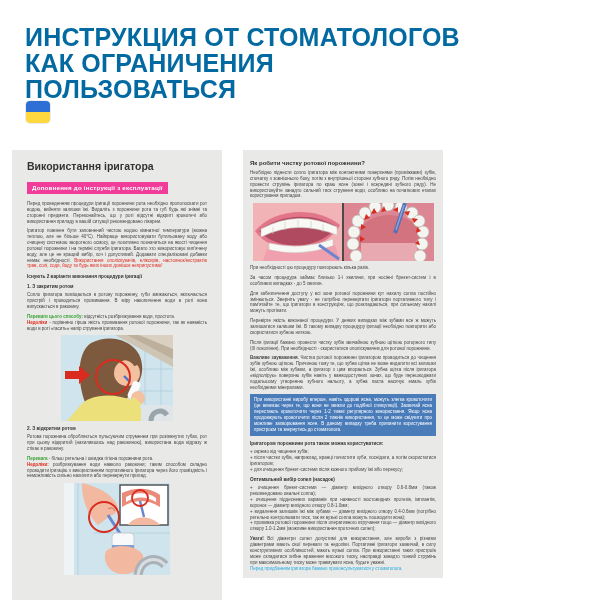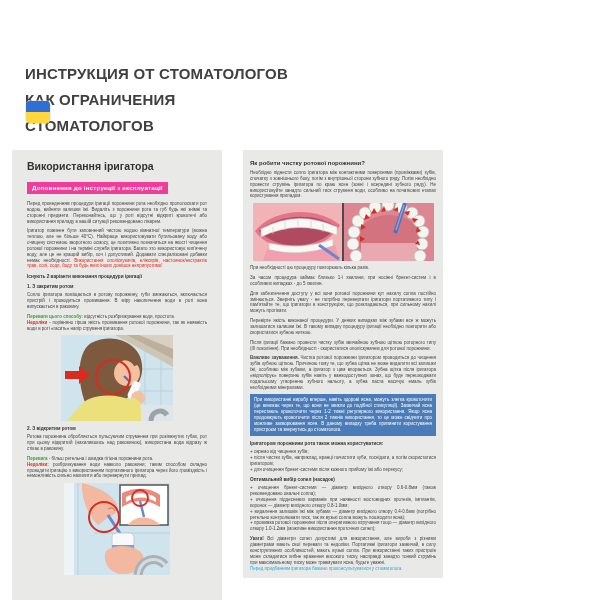--- a/index.html
+++ b/index.html
@@ -1,21 +1,21 @@
 <!DOCTYPE html>
 <html><head>
 <meta charset="utf-8">
 <style>
   html,body{margin:0;padding:0;background:#ffffff;}
   .canvas{position:relative;width:600px;height:600px;background:#ffffff;overflow:hidden;
           font-family:"Liberation Sans", sans-serif;}
 
   
-  .header{position:absolute;left:25px;top:24px;color:#404040;font-weight:bold;
-          font-size:15px;line-height:26px;letter-spacing:.2px;margin-top:37px;}
+  .header{position:absolute;left:25px;top:24px;color:#0369a1;font-weight:bold;
+          font-size:25px;line-height:26px;letter-spacing:.2px;}
   .flag{position:absolute;left:26px;top:101px;width:24px;height:22px;border-radius:4px;
         overflow:hidden;box-shadow:0 0 0 .5px #d8d8d8;}
   .flag .half{height:50%;}
 
   
   .page{position:absolute;top:150px;background:#e9e9e7;overflow:hidden;color:#3d3d3d;
         box-sizing:border-box;}
   .page-left{left:12px;width:210px;height:496px;padding:8px 15px;}
   .page-right{left:243px;width:200px;height:428px;padding:8px 7px;}
 
@@ -39,21 +39,21 @@
   .fig-wide{display:block;margin:3px auto 4px;}
 </style>
 </head>
 <body>
 
 <div class="canvas">
 
   <div class="header">
     <div>ИНСТРУКЦИЯ ОТ СТОМАТОЛОГОВ</div>
     <div>КАК ОГРАНИЧЕНИЯ</div>
-    <div>СТОМАТОЛОГОВ</div>
+    <div>ПОЛЬЗОВАТЬСЯ</div>
   </div>
 
   <div class="flag">
     <div class="half" style="background:#2e6fd6"></div>
     <div class="half" style="background:#ffd840"></div>
   </div>
 
   <div class="page page-left">
     <div class="lp-title">Використання іригатора</div>
     <div class="badge">Доповнення до інструкції з експлуатації</div>

